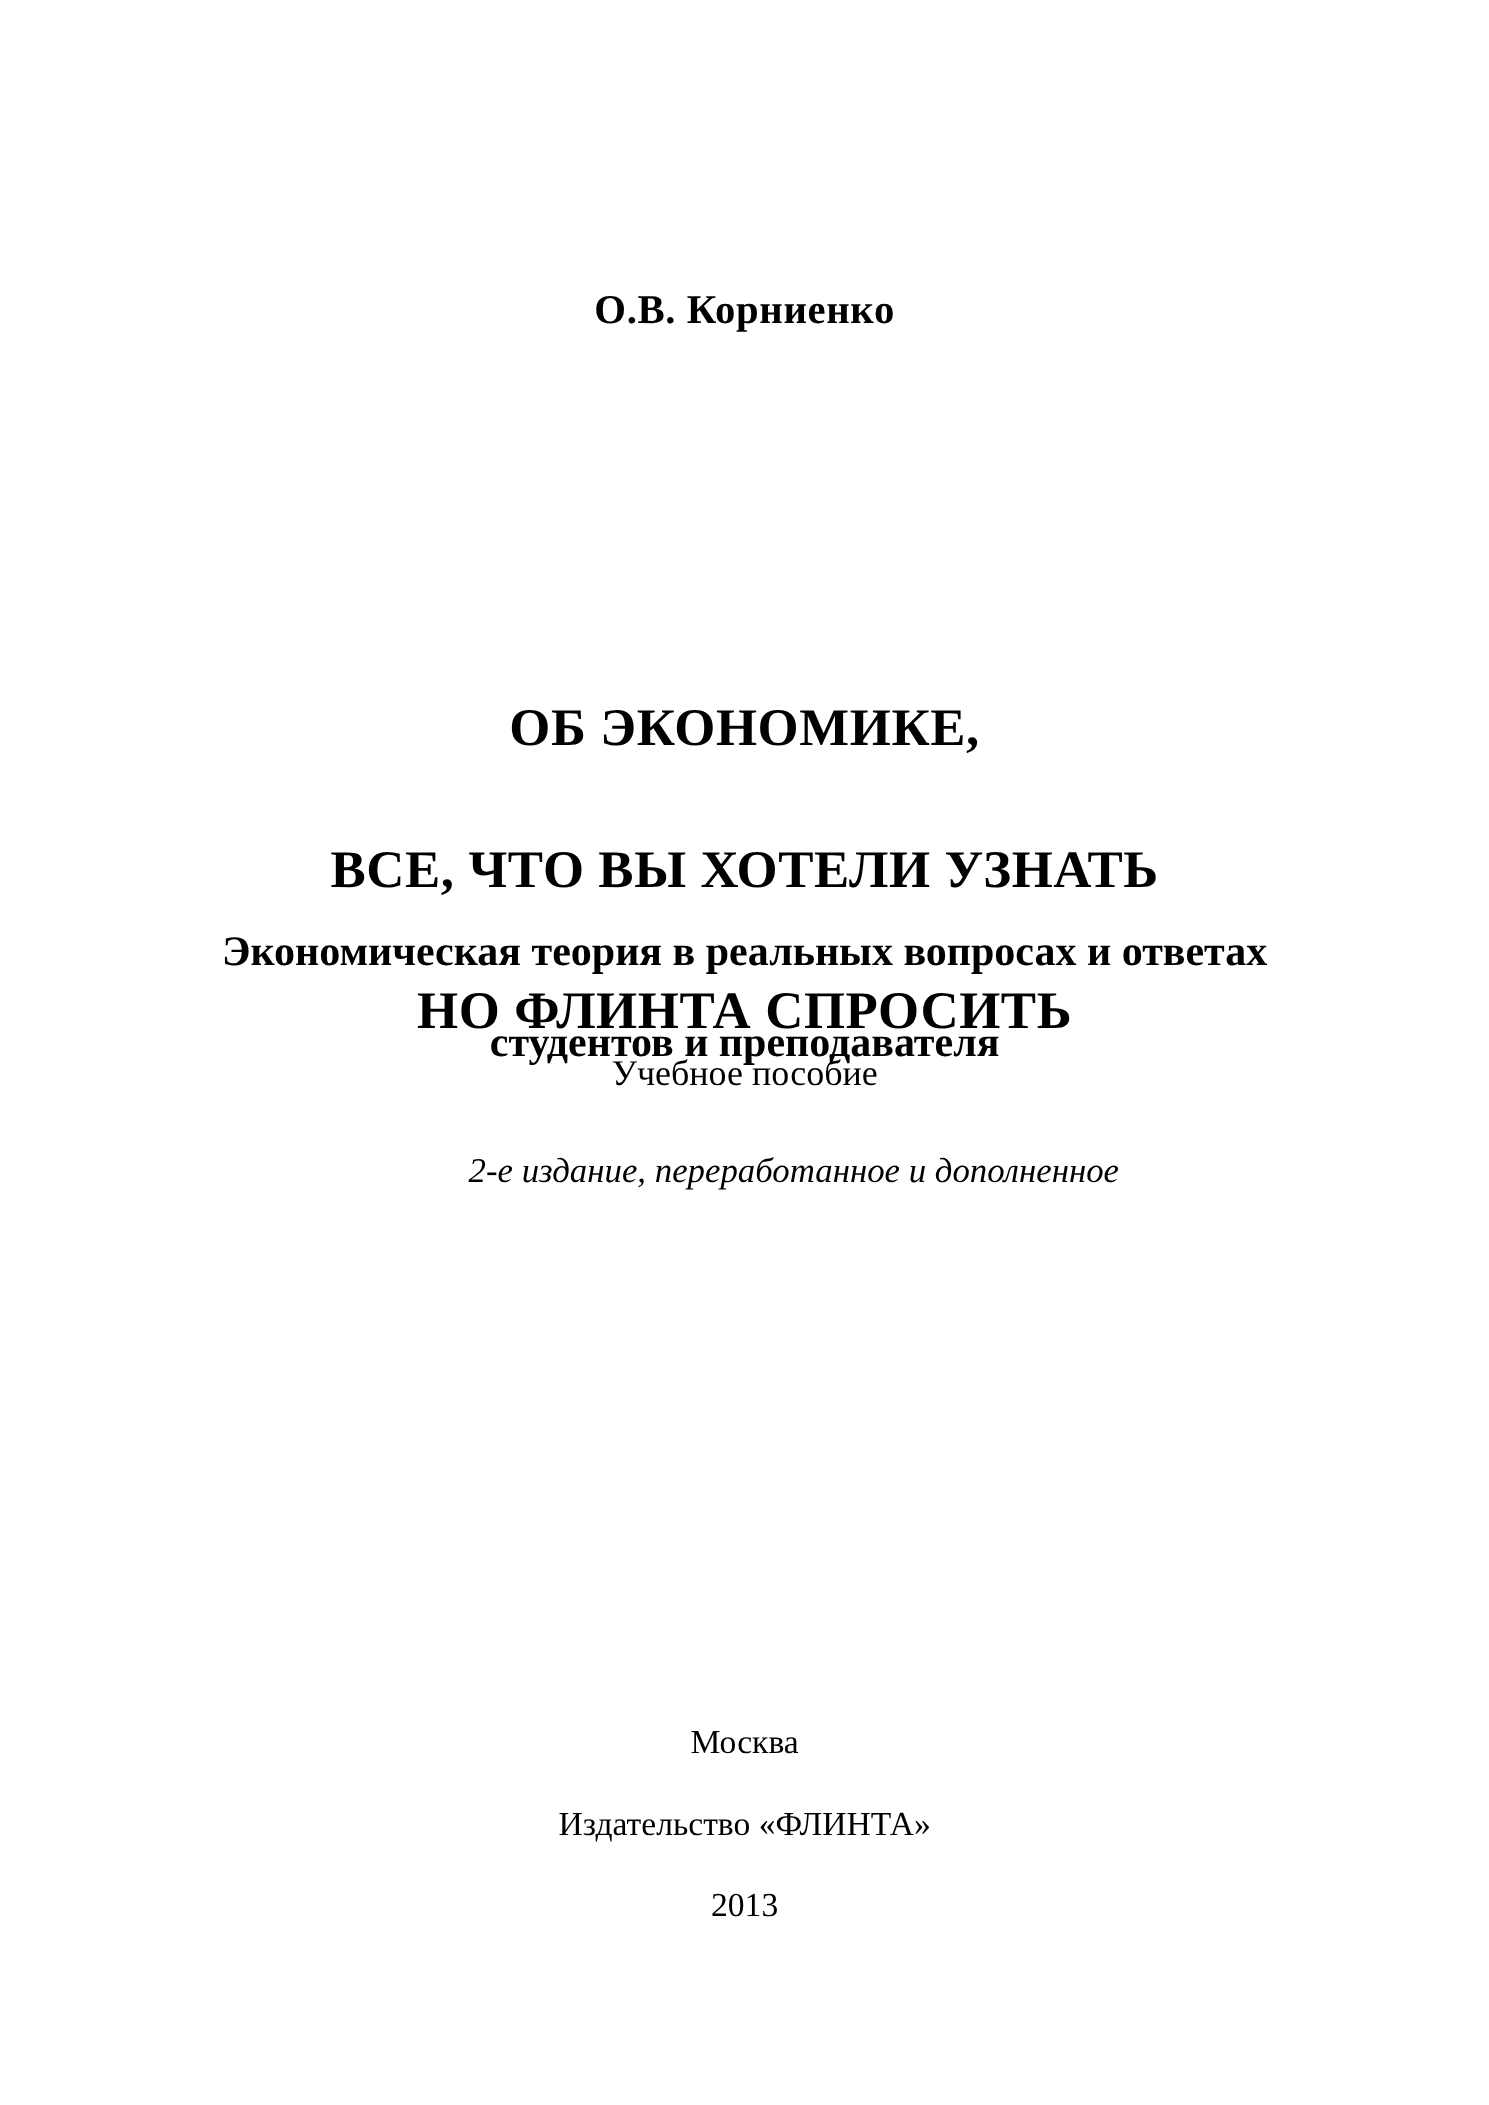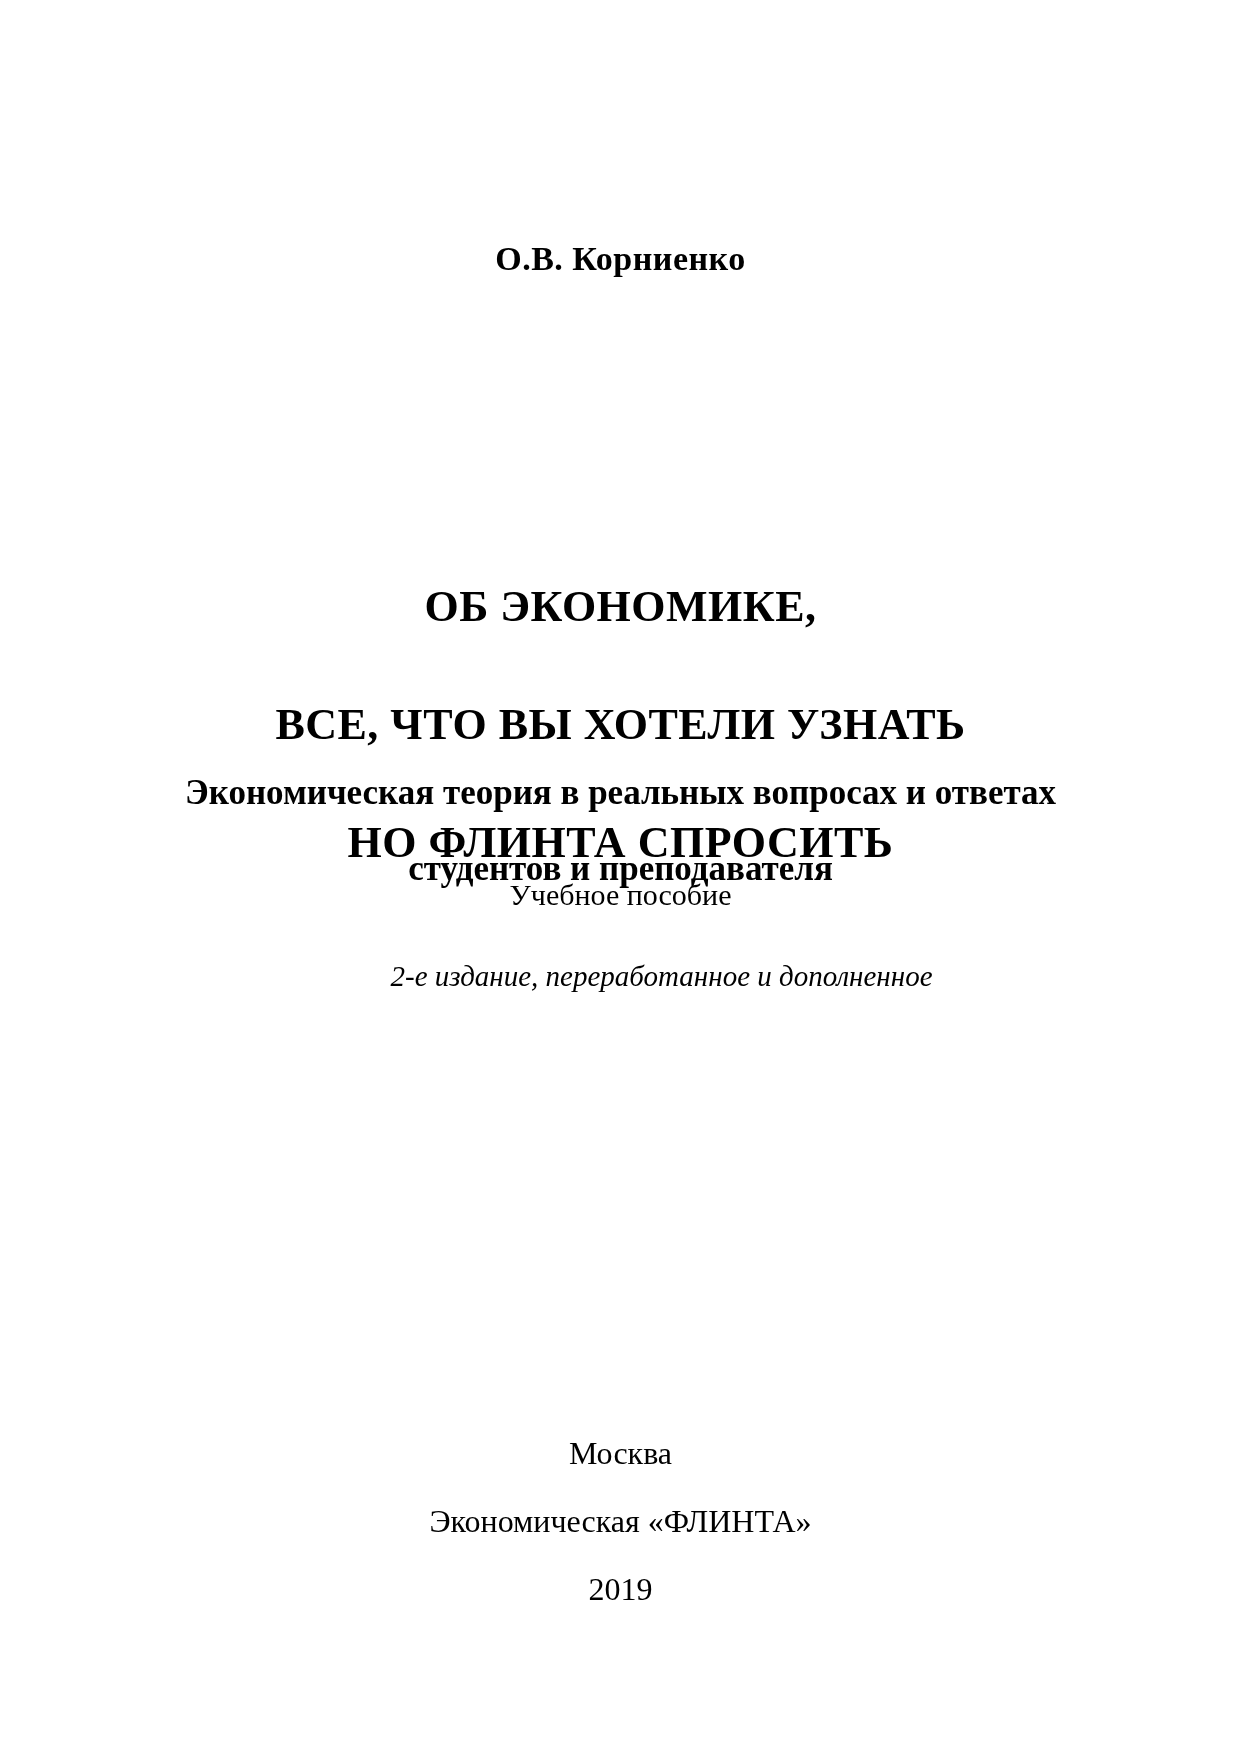--- a/index.html
+++ b/index.html
@@ -50,21 +50,21 @@
   }
   .edition-note {
     top: 960px;
     font-size: 29px;
     font-style: italic;
     font-weight: normal;
     padding-left: 41px;
   }
   .imprint {
     top: 1402px;
-    font-size: 32px;
+    font-size: 28px;
     line-height: 34px;
     font-weight: normal;
   }
   .line { display: block; }
 </style>
 </head>
 <body>
 
 <div class="page">
 
@@ -80,17 +80,17 @@
     <span class="line">Экономическая теория в реальных вопросах и ответах</span>
     <span class="line">студентов и преподавателя</span>
   </div>
 
   <div class="centered edition-type">Учебное пособие</div>
 
   <div class="centered edition-note">2-е издание, переработанное и дополненное</div>
 
   <div class="centered imprint">
     <span class="line">Москва</span>
-    <span class="line">Экономическая «ФЛИНТА»</span>
-    <span class="line">2019</span>
+    <span class="line">Издательство «ФЛИНТА»</span>
+    <span class="line">2013</span>
   </div>
 
 </div>
 
 </body></html>

